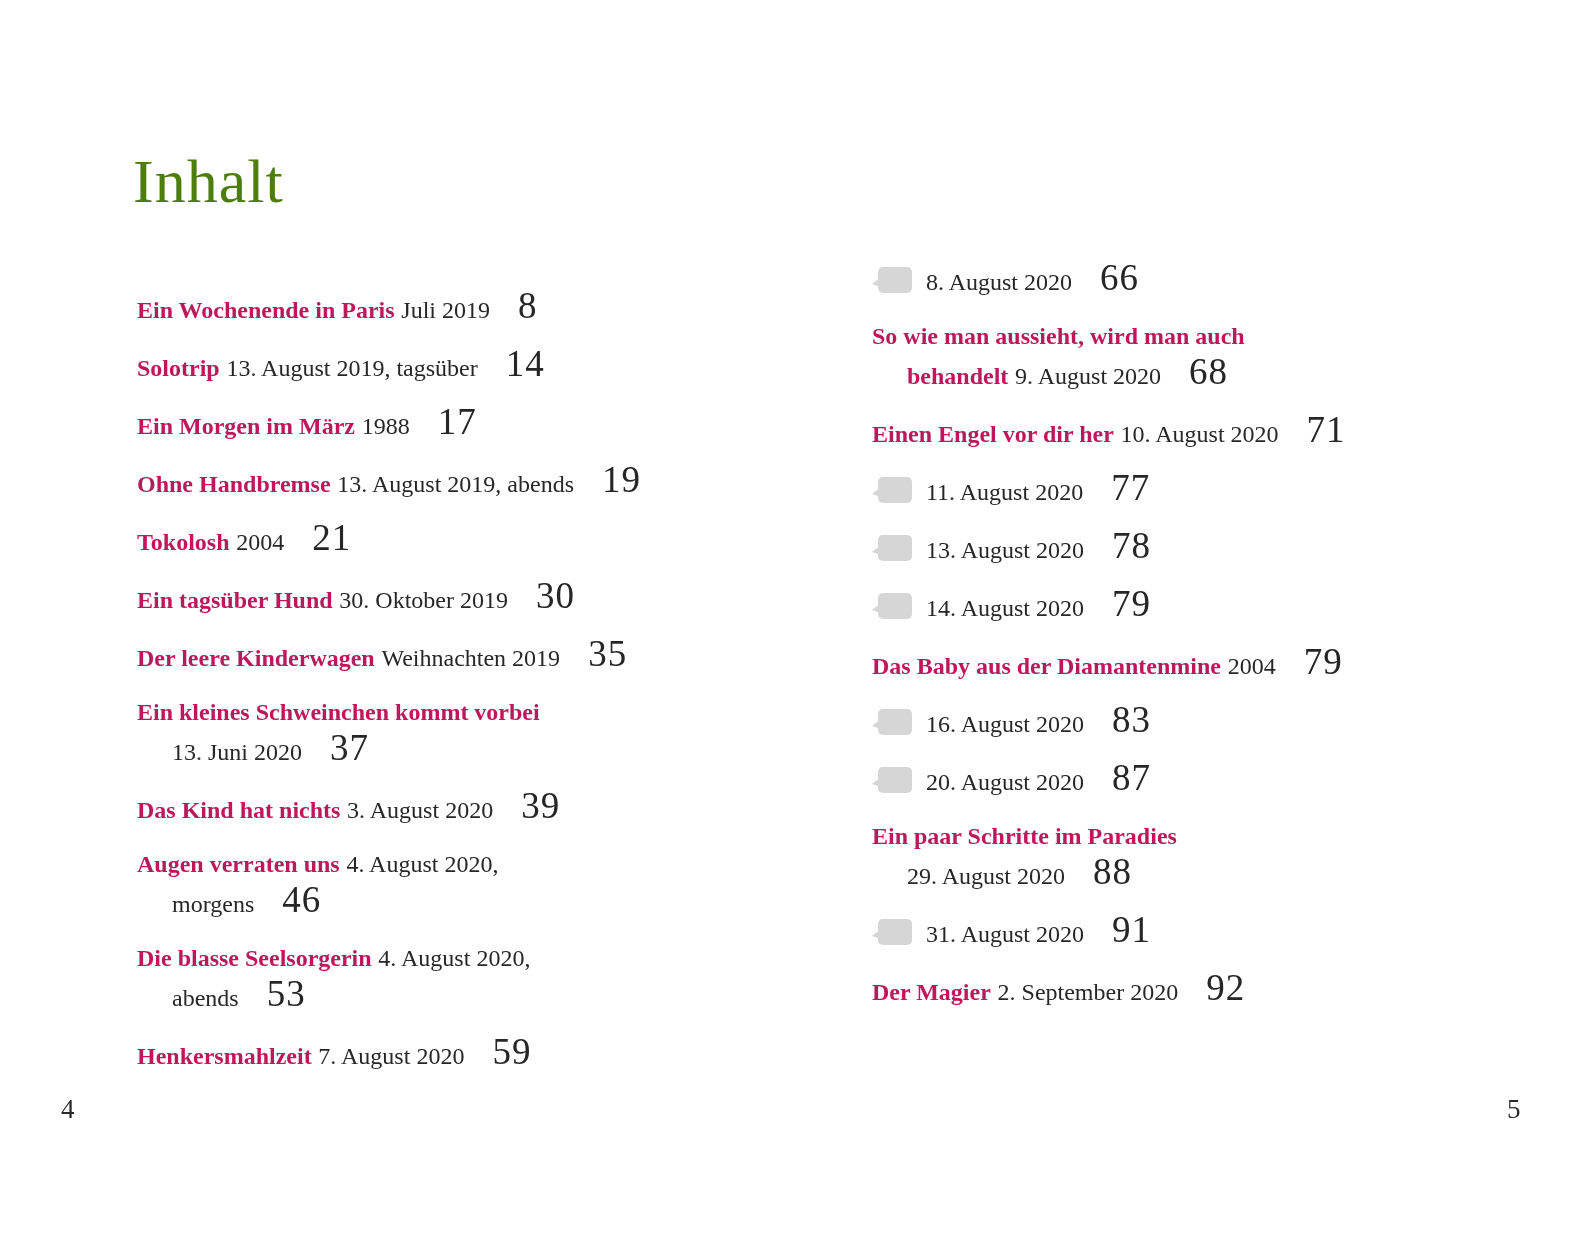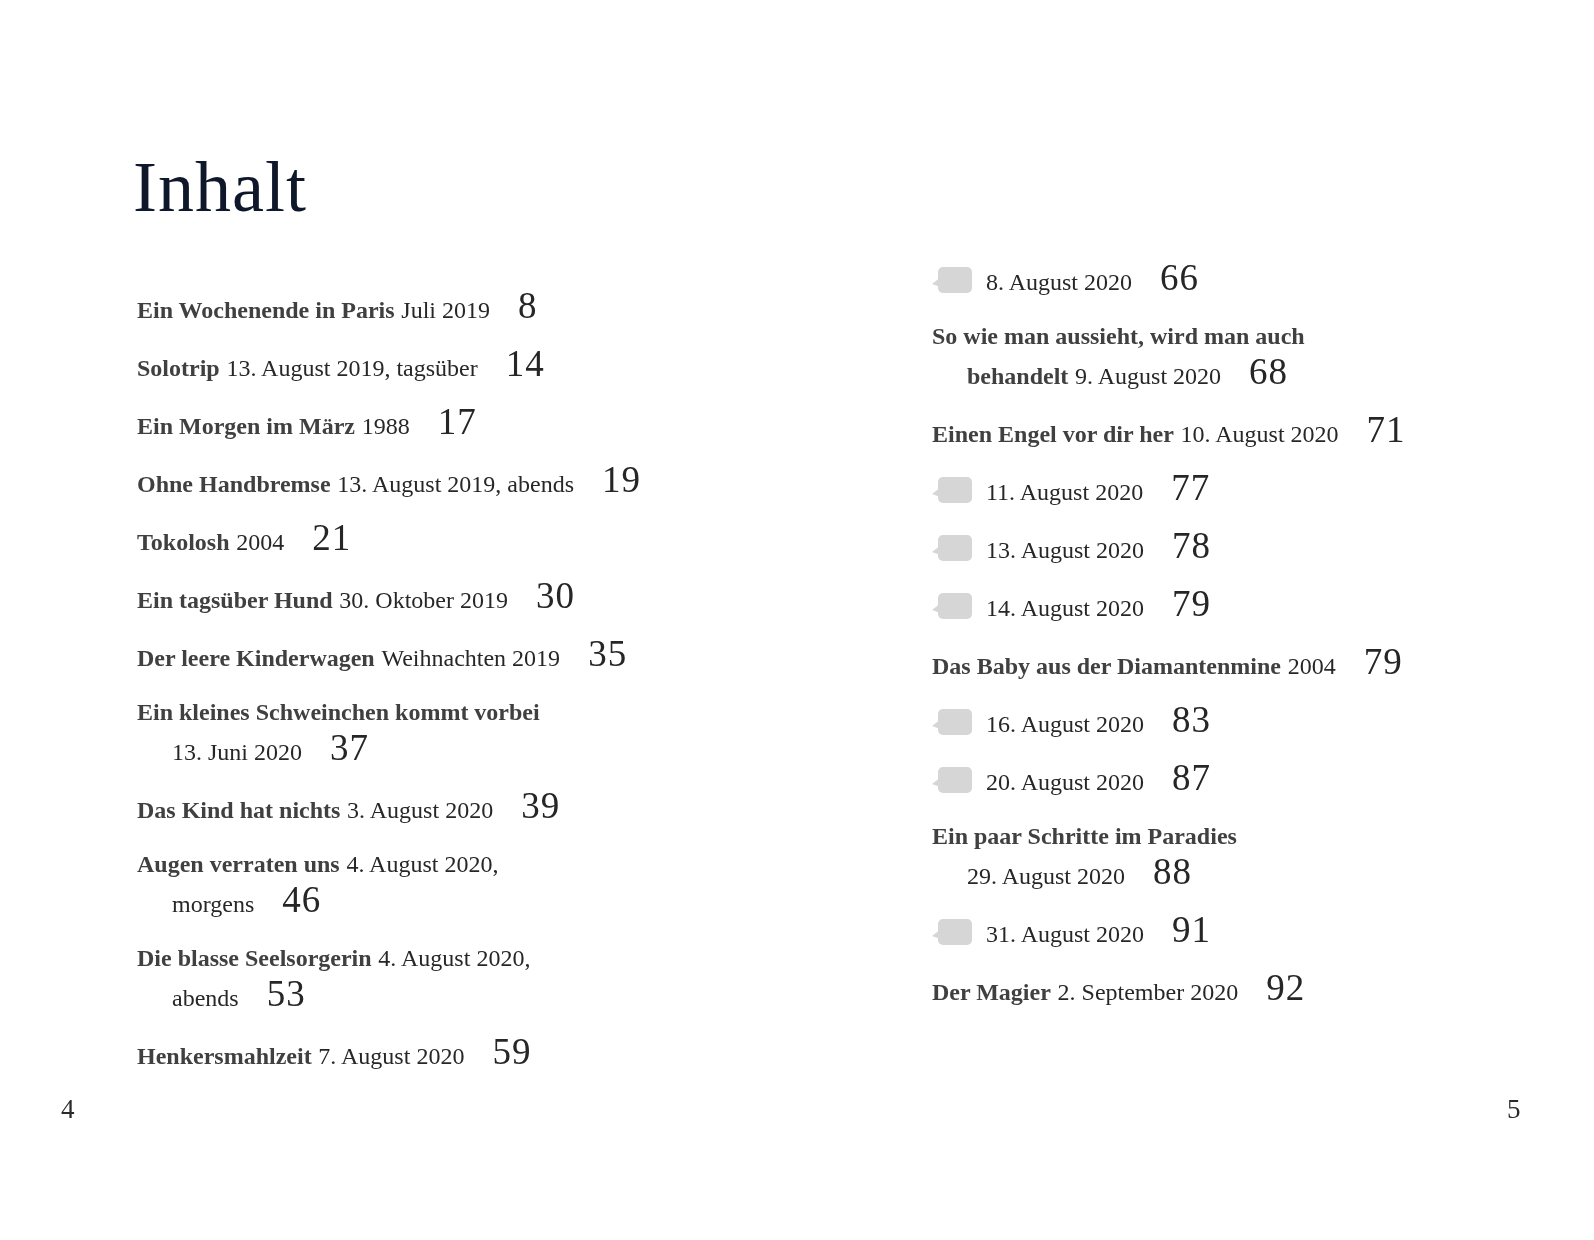--- a/index.html
+++ b/index.html
@@ -11,34 +11,34 @@
   html,body{margin:0;padding:0;}
   body{
     width:1594px;height:1240px;position:relative;
     background:var(--bg);
     font-family:"Liberation Serif", serif;
     color:var(--text);
     overflow:hidden;
   }
   .book-title{
     position:absolute;left:133px;top:92px;
-    font-size:72px;line-height:94px;font-weight:400;
-    letter-spacing:1px;color:#0f172a;
+    font-size:62px;line-height:94px;font-weight:400;
+    letter-spacing:1px;color:#4d7c0f;
   }
   .column{position:absolute;}
   .left-col{left:137px;top:288px;width:640px;}
-  .right-col{left:932px;top:260px;width:640px;}
+  .right-col{left:872px;top:260px;width:640px;}
   .entry{margin-bottom:18px;}
   .line{
     white-space:nowrap;
     line-height:36px;
     font-size:24px;
   }
   .line.indent{padding-left:35px;}
-  .bold{font-weight:700;color:#404040;margin-top:37px;}
+  .bold{font-weight:700;color:#be185d;margin-top:37px;}
   .regular{font-weight:400;color:#272727;}
   .after-bold{margin-left:0.28em;margin-top:12px;}
   .page-num{
     font-size:37px;
     margin-left:28px;
     color:var(--page-num);
     letter-spacing:1px;
   }
   svg.bubble{
     display:inline-block;

